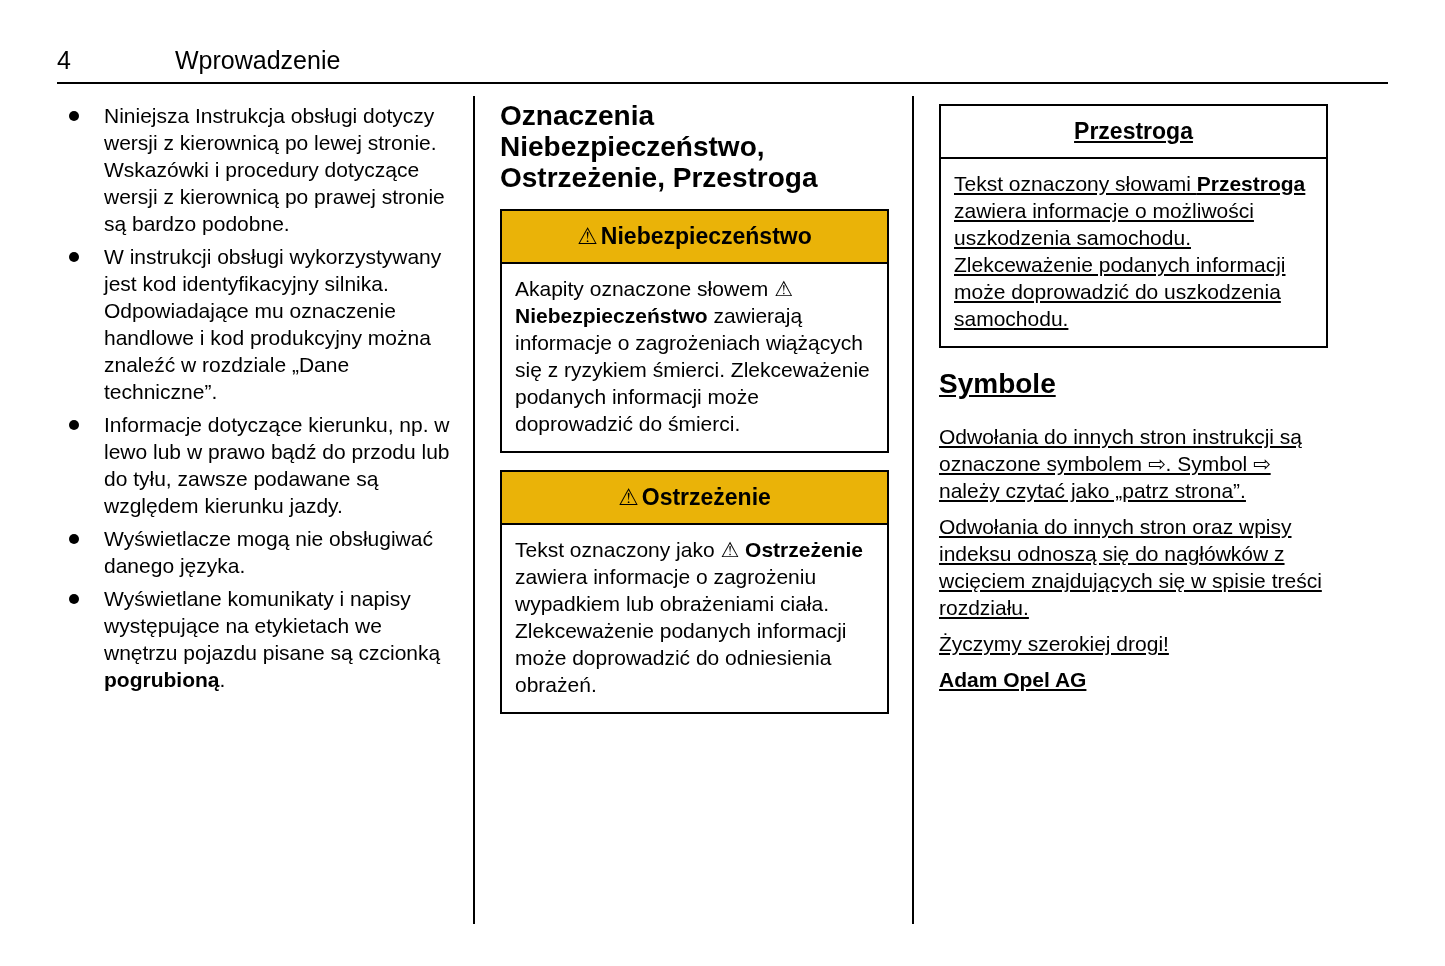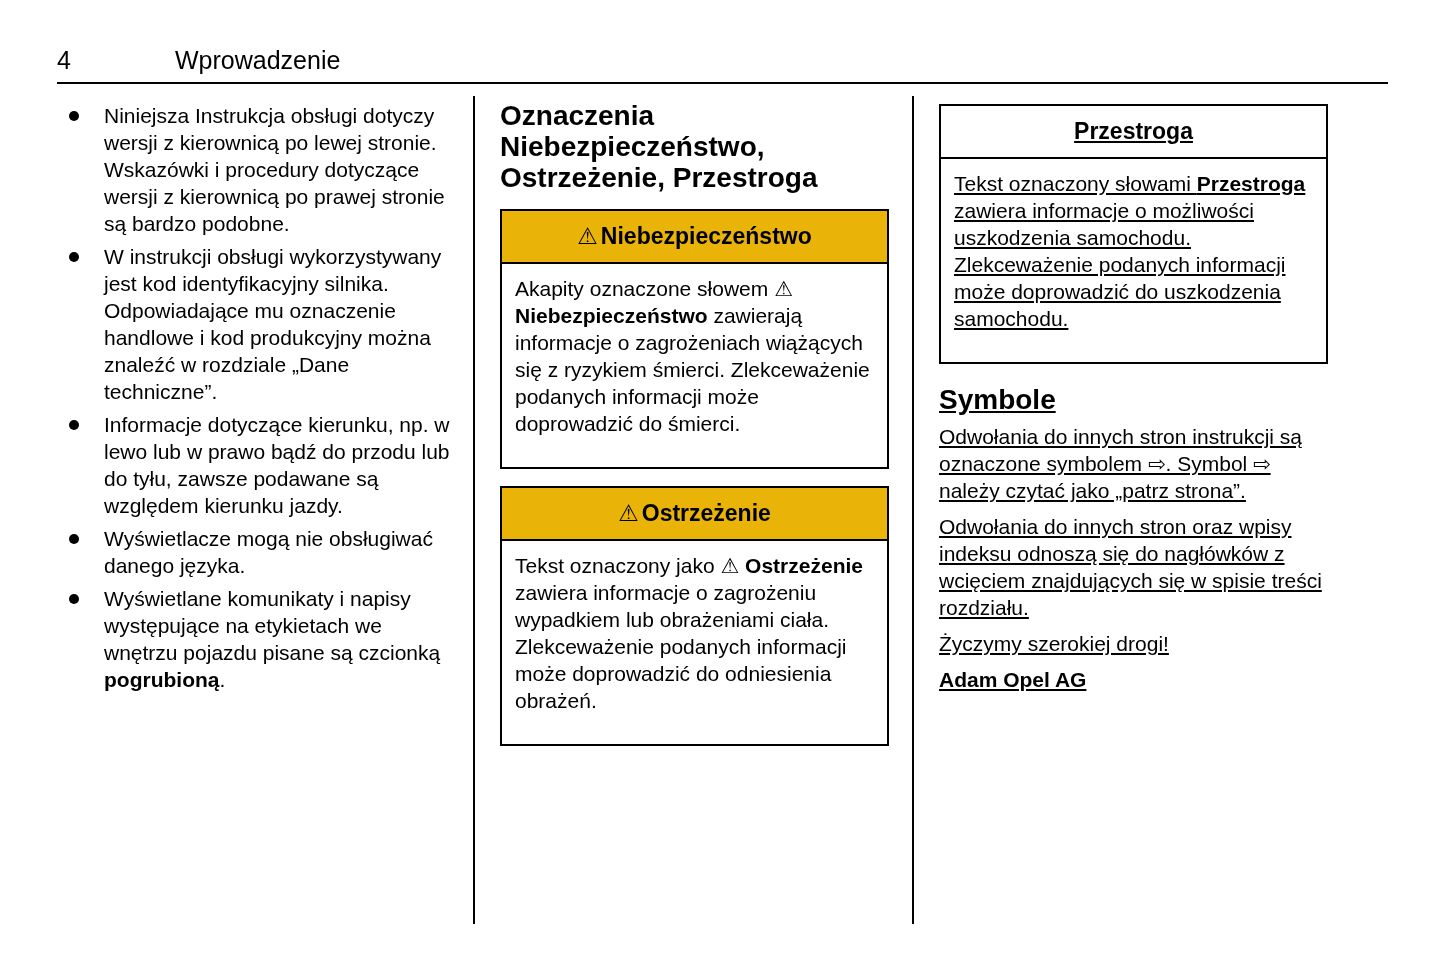--- a/index.html
+++ b/index.html
@@ -31,31 +31,31 @@
 
   
   .bullet-item { display:flex; margin-bottom:6px; }
   .bullet-dot-cell { width:47px; flex:0 0 47px; padding-top:9px; }
   .bullet-dot { display:block; width:10px; height:10px; border-radius:50%; background:#000; margin-left:12px; }
   .bullet-text { flex:1; font-size:21px; line-height:27px; }
 
   
   .heading { font-size:28px; line-height:31px; font-weight:bold; }
   .col2 .heading { margin-bottom:16px; }
-  .heading-symbole { margin-top:20px; margin-bottom:8px; }
+  .heading-symbole { margin-top:20px; margin-bottom:24px; }
 
   
   .warnbox { border:2px solid #000; background:#fff; }
   .warnbox + .warnbox { margin-top:17px; }
   .warnbox-title {
     text-align:center; font-weight:bold; font-size:23px;
     padding:12px 8px; border-bottom:2px solid #000;
   }
   .warnbox-title.gray { background:#eab308; }
-  .warnbox-body { padding:11px 13px 30px 13px;border-radius:6px; }
+  .warnbox-body { padding:11px 13px 14px 13px;border-radius:6px; }
   .tri { margin-right:3px; }
 
   
   .col3 .caution { margin-bottom:0; }
   .col3 p { margin-bottom:9px; }
   .col3 p.company { font-weight:bold; }
 </style>
 </head>
 <body>
 

